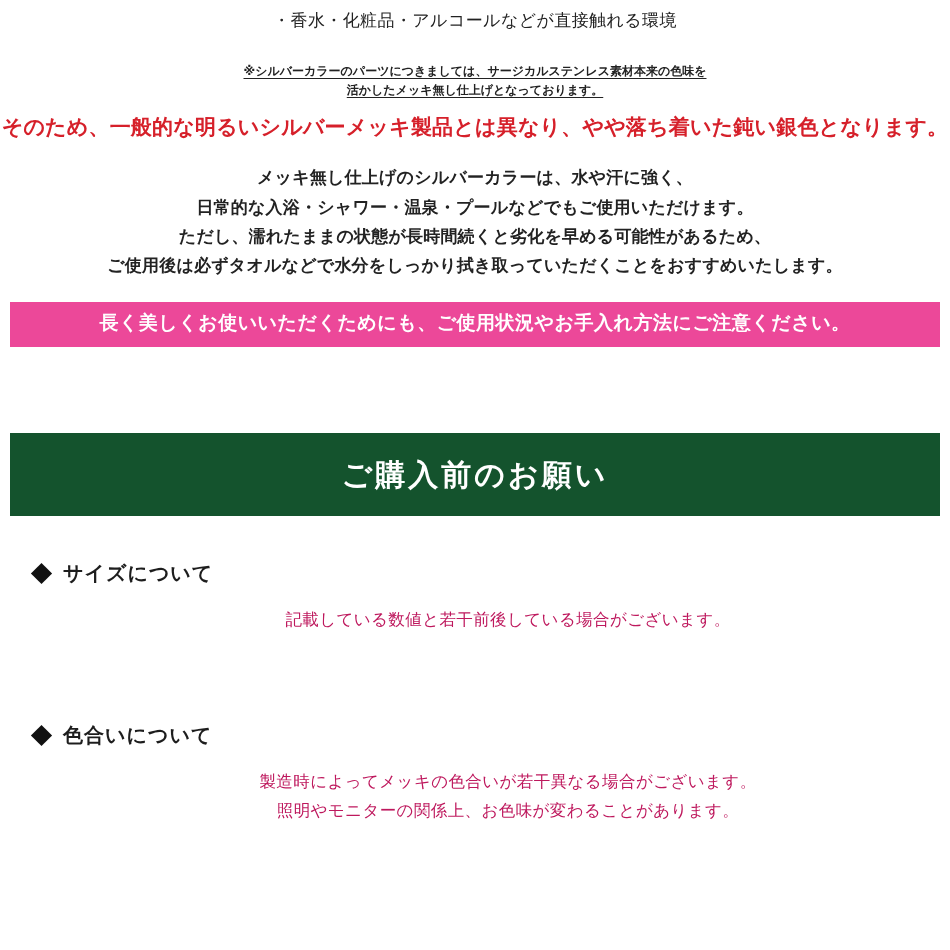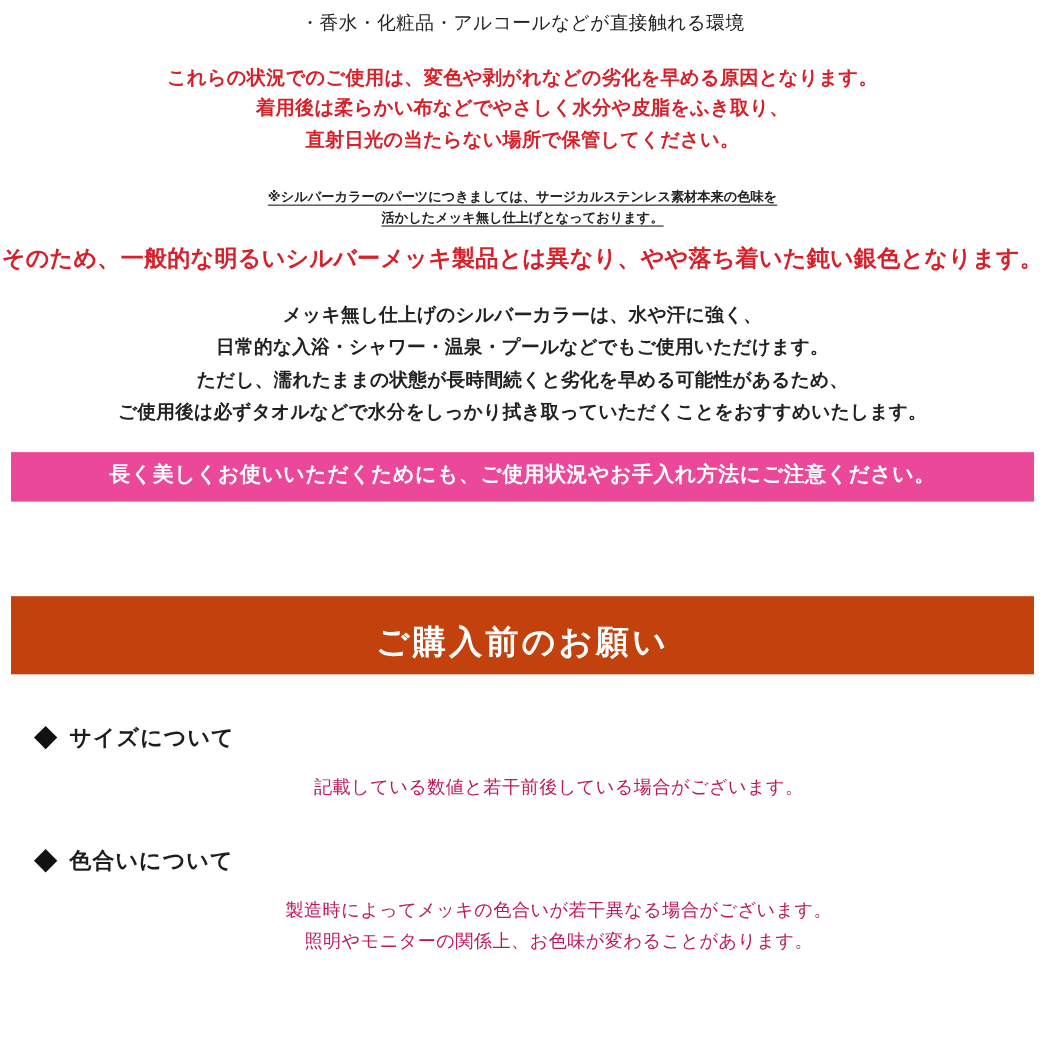--- a/index.html
+++ b/index.html
@@ -91,36 +91,36 @@
     font-weight: bold;
     text-align: center;
     padding: 9px 0 11px 0;
     letter-spacing: 0.5px;
     line-height: 1.3;
   }
 
   
   .banner {
     margin: 86px 10px 0 10px;
-    background: #c2410c;
+    background: #14532d;
     color: #ffffff;
     text-align: center;
     font-size: 30px;
     font-weight: bold;
     letter-spacing: 3px;
-    padding: 22px 0 8px 0;
+    padding: 22px 0 20px 0;
   }
 
   
   .bullet-section {
     margin-left: 34px;
     text-align: center;
   }
   .bullet-section.first { margin-top: 44px; }
-  .bullet-section.second { margin-top: 38px; }
+  .bullet-section.second { margin-top: 88px; }
 
   .bullet-head {
     font-size: 20px;
     font-weight: bold;
     color: #1d1d1d;
     letter-spacing: 1px;
     display: flex;
     align-items: center;
   }
   .diamond {
@@ -143,25 +143,20 @@
 </style>
 </head>
 <body>
 
 <div class="page">
 
   <div class="top-block">
     <div class="line dark">・香水・化粧品・アルコールなどが直接触れる環境</div>
   </div>
 
-  <div class="warn-group">
-    <div class="line red">これらの状況でのご使用は、変色や剥がれなどの劣化を早める原因となります。</div>
-    <div class="line red">着用後は柔らかい布などでやさしく水分や皮脂をふき取り、</div>
-    <div class="line red">直射日光の当たらない場所で保管してください。</div>
-  </div>
 
   <div class="silver-note">
     <div class="line silver-lead under">※シルバーカラーのパーツにつきましては、サージカルステンレス素材本来の色味を</div>
     <div class="line silver-lead under">活かしたメッキ無し仕上げとなっております。</div>
     <div class="line red-small" style="margin-top:10px;">そのため、一般的な明るいシルバーメッキ製品とは異なり、やや落ち着いた鈍い銀色となります。</div>
   </div>
 
   <div class="silver-body">
     <div class="line">メッキ無し仕上げのシルバーカラーは、水や汗に強く、</div>
     <div class="line">日常的な入浴・シャワー・温泉・プールなどでもご使用いただけます。</div>

